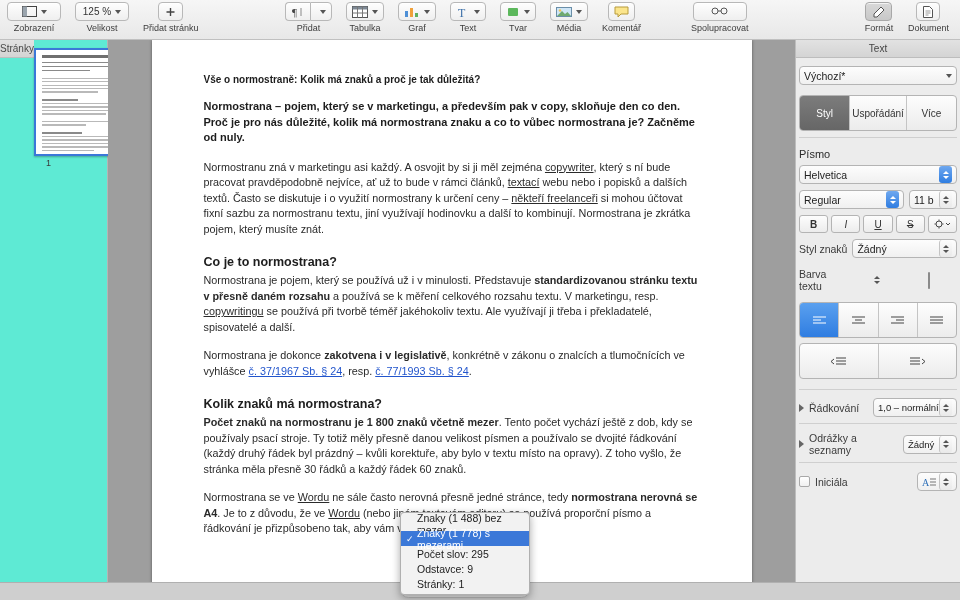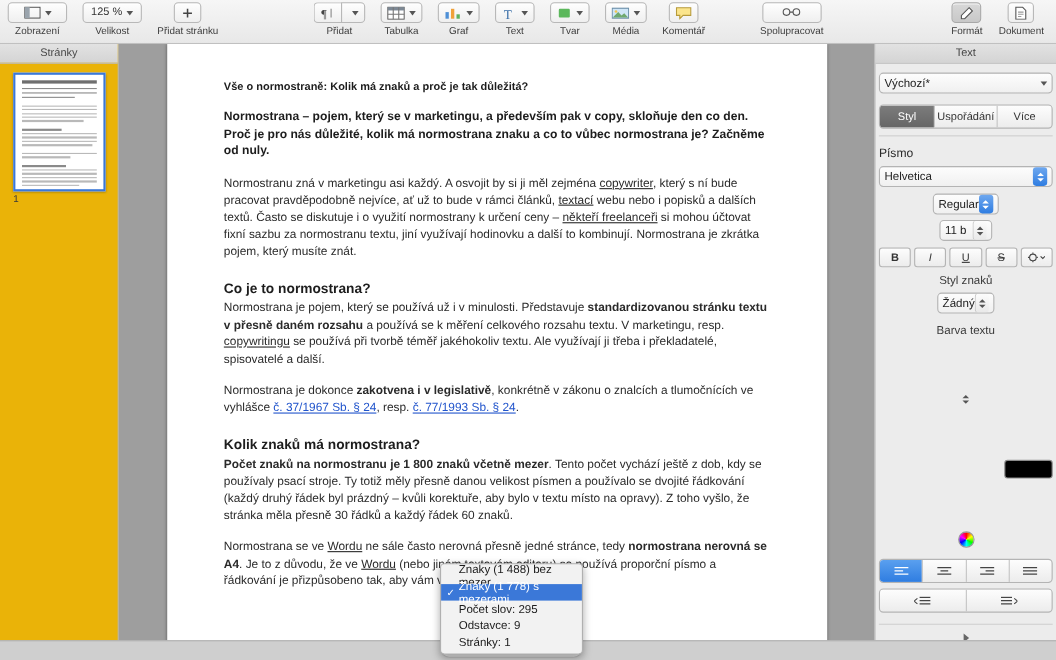--- a/index.html
+++ b/index.html
@@ -42,22 +42,22 @@
 
   .tb-center { position:absolute; left:278px; top:0; display:flex; }
   .tb-collab { position:absolute; left:684px; top:0; display:flex; }
   .tb-right { position:absolute; right:4px; top:0; display:flex; }
 
   
   .main { flex:1 1 auto; display:flex; min-height:0; }
 
   
   .sidebar {
-    width:108px; flex:0 0 108px; background:#eab308;
-    border-right:1px solid #b5b5b5; display:flex; flex-direction:column;
+    width:108px; flex:0 0 108px; background:#5eead4;
+    border-right:1px solid #b5b5b5; display:flex; flex-direction:row;
   }
   .sidebar-title {
     height:18px; line-height:18px; text-align:center; font-size:10px; color:#4a4a4a;
     background:linear-gradient(#e2e2e2,#d4d4d4); border-bottom:1px solid #bdbdbd;
   }
   .thumb-wrap { padding:8px 0 0 0; display:flex; flex-direction:column; align-items:center; }
   .thumb {
     width:84px; height:108px; background:#fff; border:2px solid #3b78d8; position:relative;
     box-shadow:0 1px 2px rgba(0,0,0,.3);
     overflow:hidden;
@@ -98,24 +98,24 @@
     background:linear-gradient(#6fa8ef,#2f7de1); display:flex; flex-direction:column;
     align-items:center; justify-content:center;
   }
   .popup .stepper i { display:block; width:0;height:0;border-left:3px solid transparent;border-right:3px solid transparent; }
   .popup .stepper i.up { border-bottom:3px solid #fff; margin-bottom:2px;}
   .popup .stepper i.dn { border-top:3px solid #fff;}
   .popup.plain .stepper { background:linear-gradient(#fcfcfc,#e9e9e9); border-left:1px solid #c4c4c4;}
   .popup.plain .stepper i.up { border-bottom-color:#555;}
   .popup.plain .stepper i.dn { border-top-color:#555;}
   .sec-title { font-size:11px; color:#2a2a2a; margin:10px 0 5px 0; }
-  .row { display:flex; align-items:center; gap:5px; margin-bottom:6px;flex-direction:column; }
+  .row { display:flex; align-items:center; gap:5px; margin-bottom:6px; }
   .row .lbl { font-size:10.5px; color:#3a3a3a; }
   .seg {
-    display:flex; border:1px solid #b4b4b4; border-radius:4px; overflow:hidden; height:22px;
+    display:flex; border:1px solid #b4b4b4; border-radius:4px; overflow:hidden; height:36px;
     background:linear-gradient(#fdfdfd,#ececec);
   }
   .seg > div { flex:1; display:flex; align-items:center; justify-content:center; font-size:10px; color:#333;
                border-right:1px solid #c4c4c4; }
   .seg > div:last-child { border-right:none; }
   .seg > div.on { background:linear-gradient(#d2d2d2,#c2c2c2); color:#111; }
   .styletabs { width:100%; }
   .styletabs > div { padding:0 2px; }
   .styletabs > div.on { background:linear-gradient(#7c7c7c,#666); color:#fff; }
   .fmt-row { display:flex; gap:3px; margin:6px 0; }

